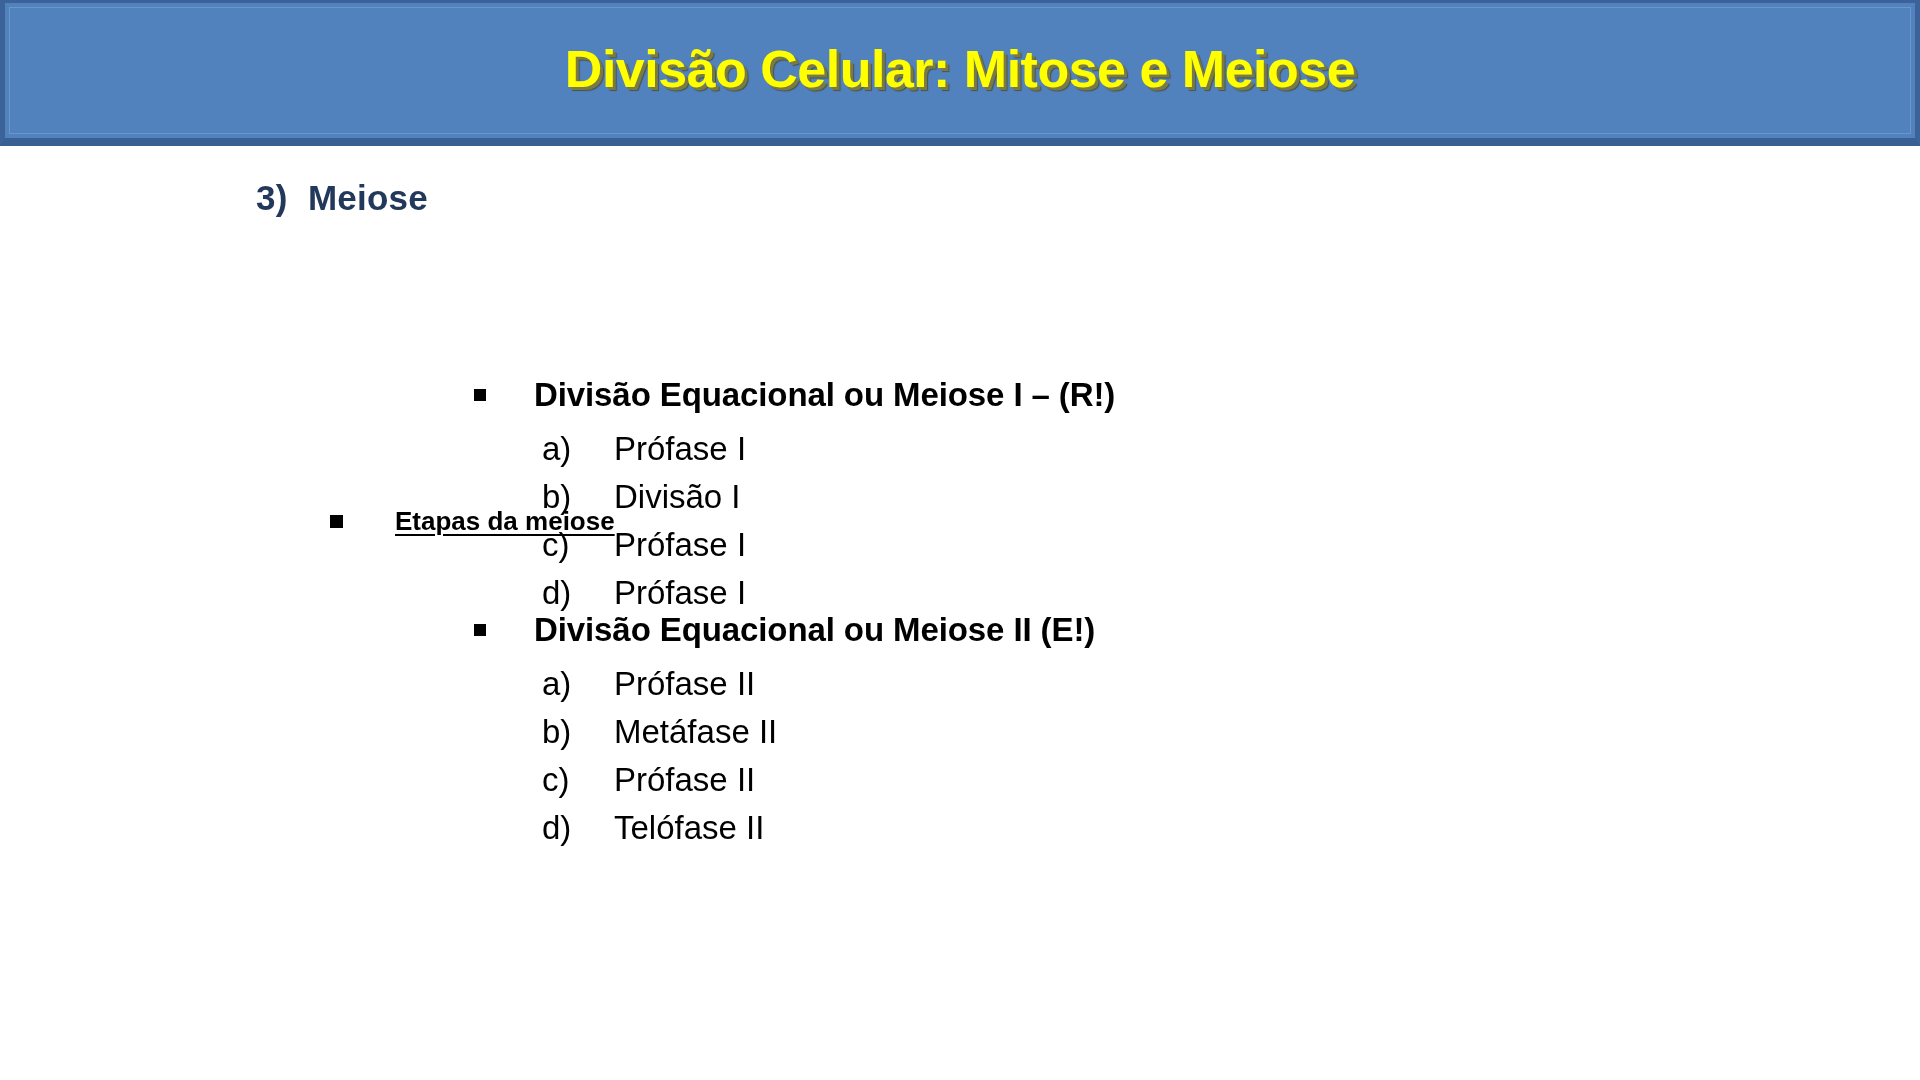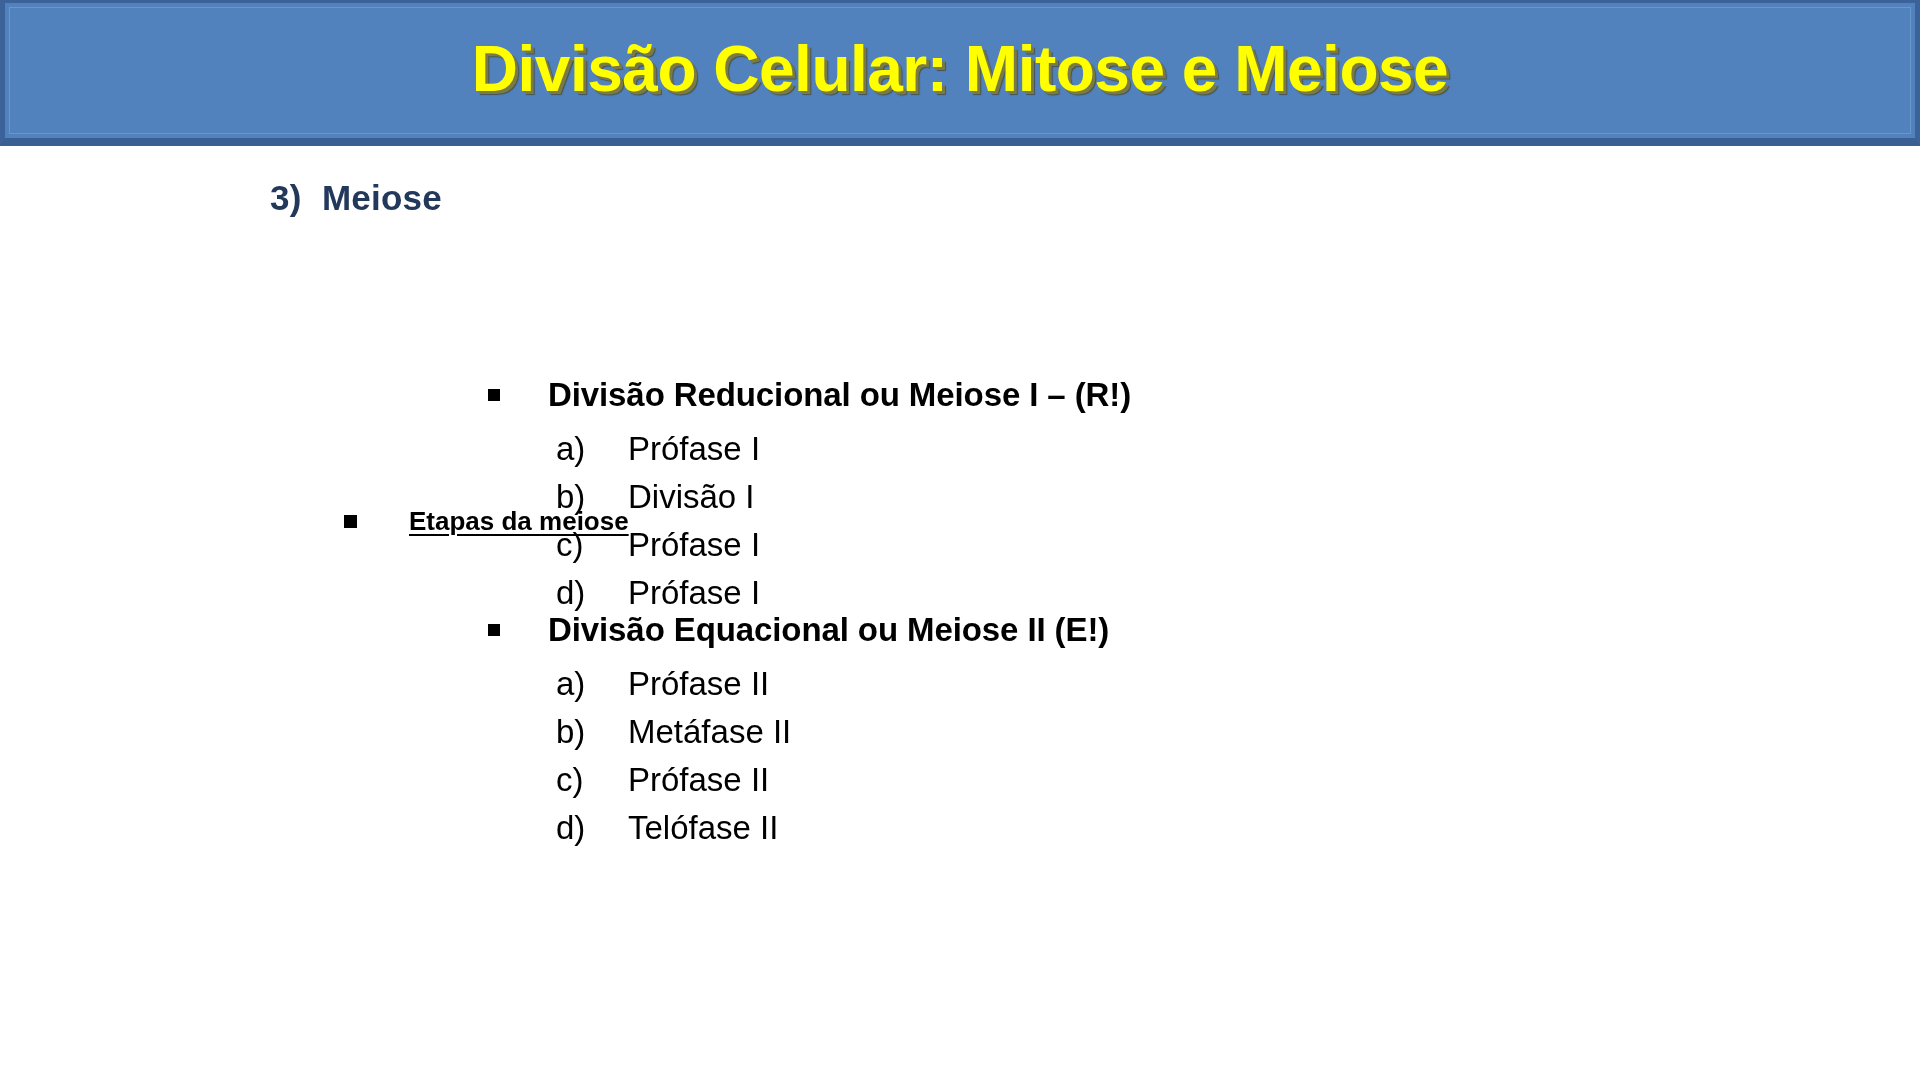--- a/index.html
+++ b/index.html
@@ -46,40 +46,39 @@
     left: 4px;
     top: 4px;
     right: 4px;
     bottom: 4px;
     border: 1px solid #6A96CA;
     pointer-events: none;
   }
   .title-text {
     position: relative;
     font-family: "Liberation Sans", sans-serif;
-    font-size: 64px;
+    font-size: 52px;
     font-weight: bold;
     color: #FFFF00;
     letter-spacing: -0.5px;
     line-height: 1;
     white-space: nowrap;
     text-shadow:
        3px 3px 0 #7a7a44,
        4px 4px 1px rgba(70,70,40,0.75);
     transform: translateY(-2px);
   }
 
   
   .body-area {
     position: absolute;
     left: 0;
     top: 146px;
     width: 1680px;
     height: 934px;
-    margin-left: 14px;
   }
 
   .heading-level1 {
     position: absolute;
     left: 256px;
     top: 32px;
     font-size: 35px;
     font-weight: bold;
     color: #23395B;
     white-space: nowrap;
@@ -195,21 +194,21 @@
 
 
     <div class="etapas-row">
       <span class="bullet-sq"></span>
       <span class="etapas-label">Etapas da meiose</span>
     </div>
 
     <div class="section" style="top:230px;">
       <div class="section-head">
         <span class="bullet-sq"></span>
-        <span class="section-title">Divisão Reducional ou Meiose I – (R!)</span>
+        <span class="section-title">Divisão Equacional ou Meiose I – (R!)</span>
       </div>
       <ul class="sub-list" style="margin-top:16px;">
         <li class="sub-item">
           <span class="sub-marker">a)</span>
           <span class="sub-label">Prófase I</span>
         </li>
         <li class="sub-item">
           <span class="sub-marker">b)</span>
           <span class="sub-label">Divisão I</span>
         </li>

